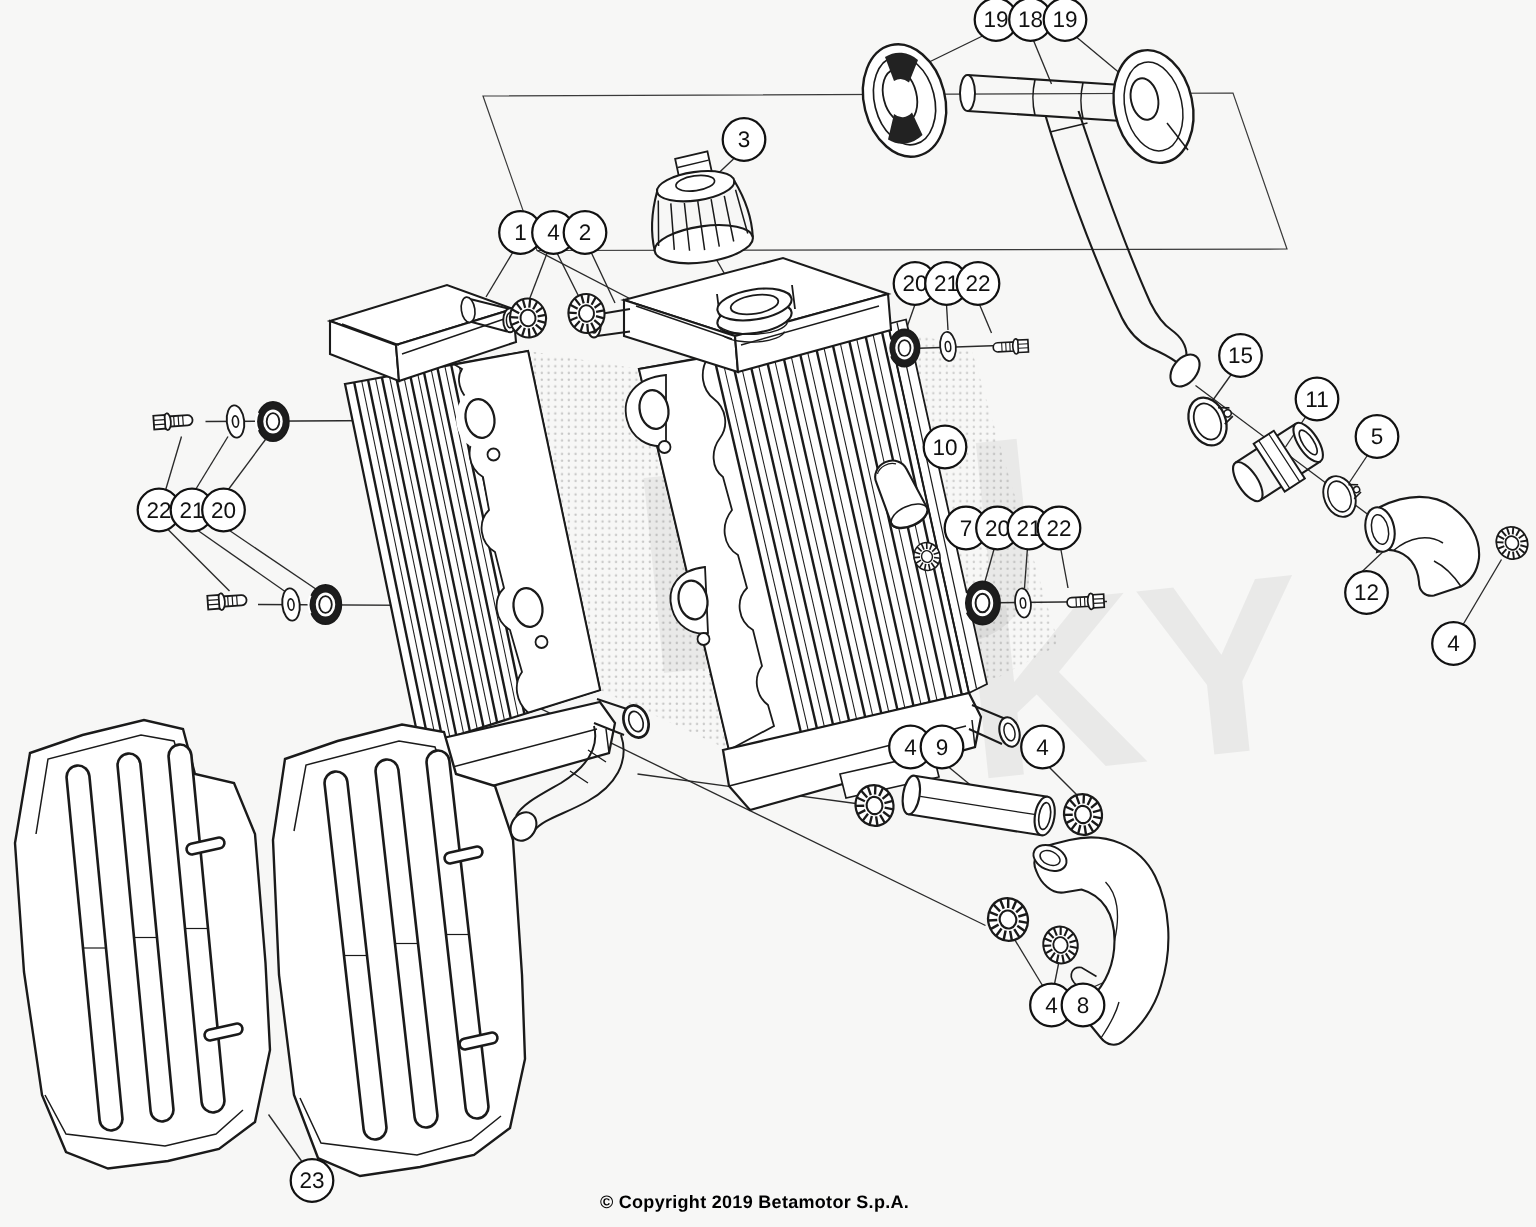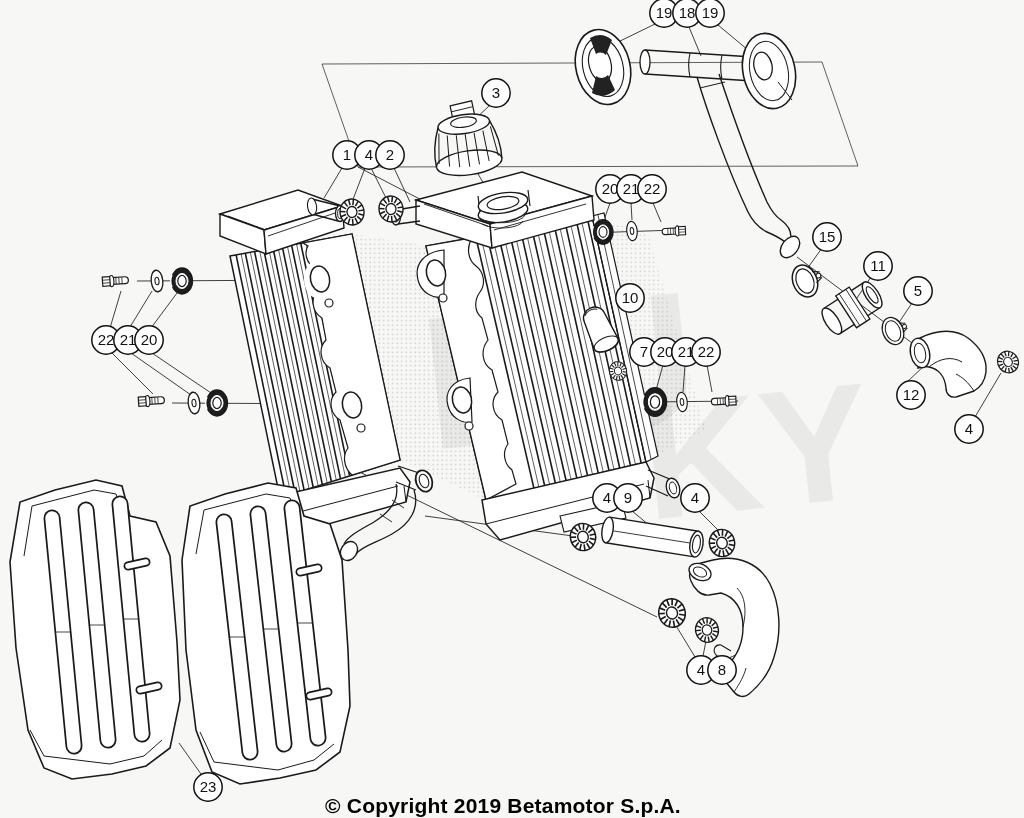--- a/index.html
+++ b/index.html
@@ -1,19 +1,19 @@
 <!DOCTYPE html>
 <html><head>
 <meta charset="utf-8">
 <style>
   html,body{margin:0;padding:0;background:#e9e9e9;font-family:"Liberation Sans",sans-serif;}
   #page{position:relative;width:1024px;height:818px;background:#f7f7f6;overflow:hidden;margin:0 auto;}
   #art{position:absolute;left:0;top:0;}
   #copyright{position:absolute;left:503px;top:794px;transform:translateX(-50%);
-    font-size:21px;font-weight:700;color:#000;white-space:nowrap;letter-spacing:0.2px;}
+    font-size:12px;font-weight:700;color:#000;white-space:nowrap;letter-spacing:0.2px;}
   .wm{font-weight:700;fill:#000;}
   text.co{font-family:"Liberation Sans",sans-serif;font-size:15px;fill:#111;text-anchor:middle;}
 </style>
 </head>
 <body>
 
 <div id="page">
 <svg id="art" width="1024" height="818" viewBox="0 0 1024 818">
   <defs>
     <pattern id="dots" width="4.5" height="4.5" patternUnits="userSpaceOnUse">

